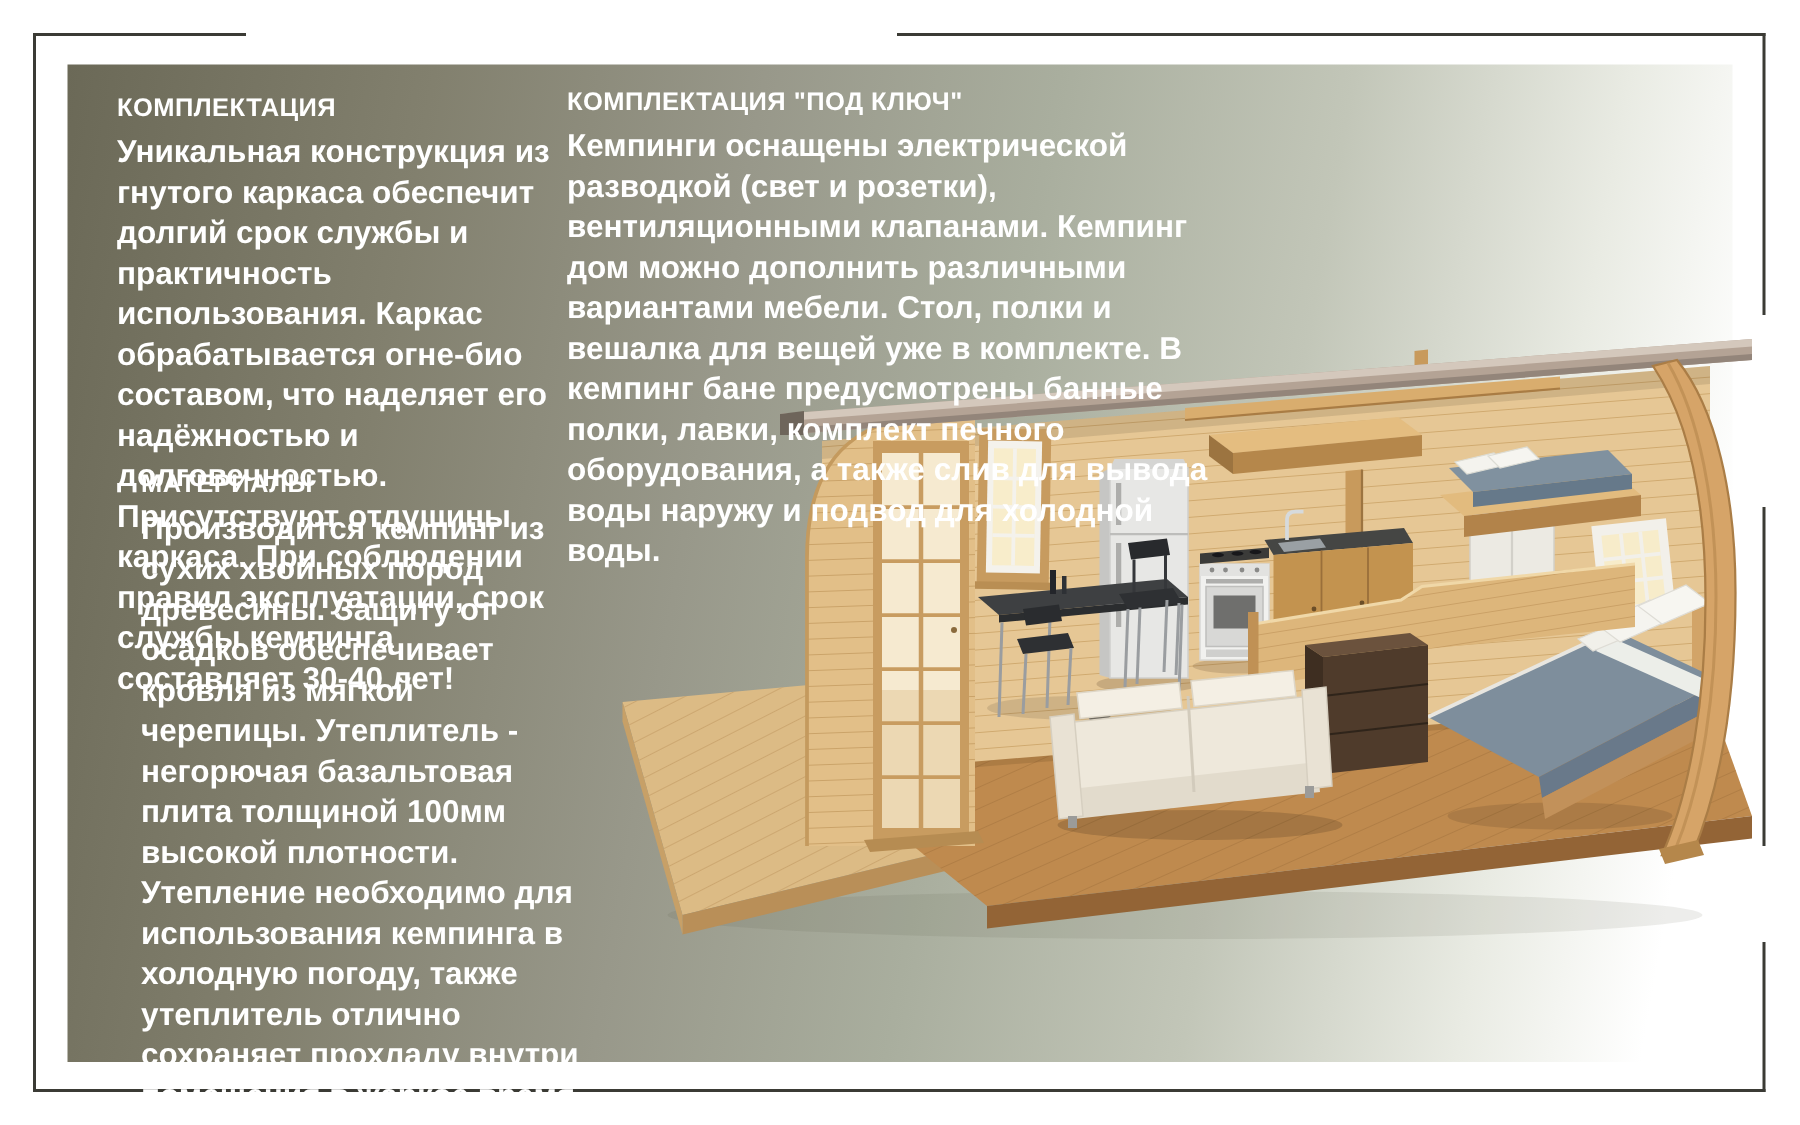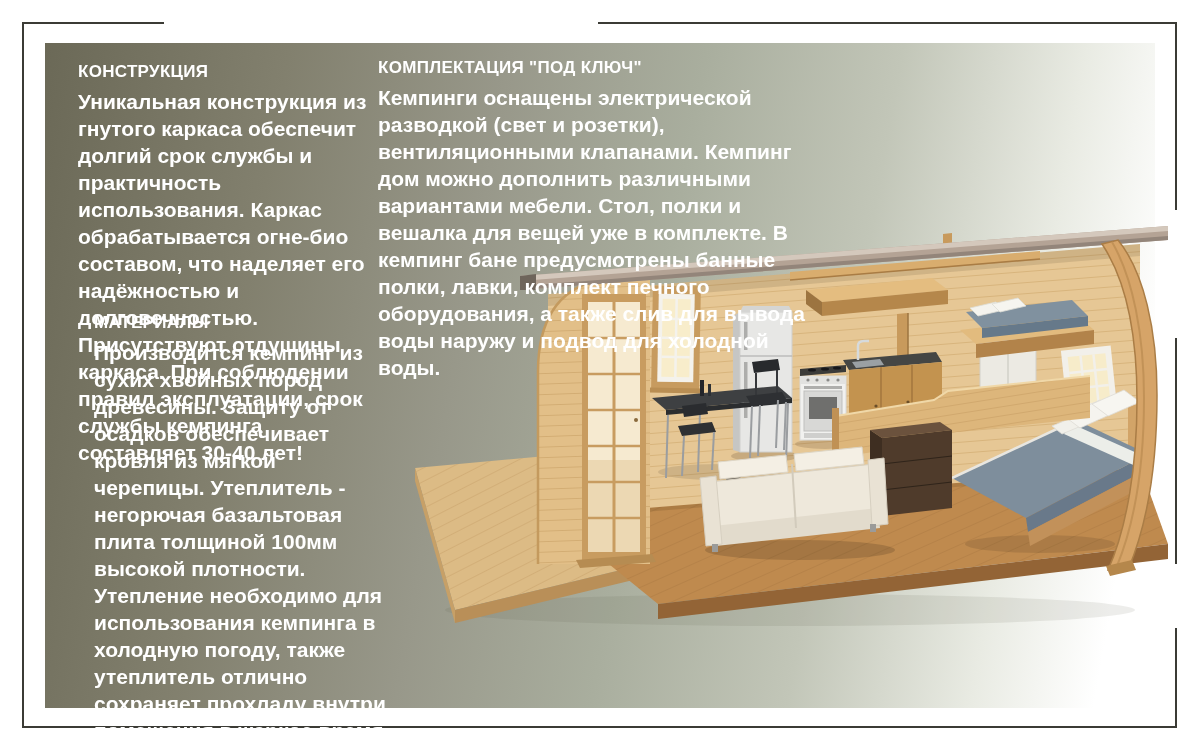--- a/index.html
+++ b/index.html
@@ -264,21 +264,21 @@
     </g>
 
     <g>
       <path d="M718,30 C744,62 757,120 757,185 C757,255 747,315 728,360 L708,360 C727,318 737,255 737,190 C737,125 726,70 702,34 Z" fill="#d6a468" stroke="#aa7d46" stroke-width="1.5"></path>
       <path d="M712,32 C733,68 744,125 744,188 C744,252 735,312 717,356" stroke="#c29257" stroke-width="2" fill="none"></path>
       <polygon points="706,356 732,350 736,360 710,366" fill="#b5874b"></polygon>
     </g>
   </svg>
 
   <div class="textblock" style="left:78px;top:62px;width:292px;">
-    <h2>КОНСТРУКЦИЯ</h2>
+    <h2>КОМПЛЕКТАЦИЯ</h2>
     <p>Уникальная конструкция из гнутого каркаса обеспечит долгий срок службы и практичность использования. Каркас обрабатывается огне-био составом, что наделяет его надёжностью и долговечностью. Присутствуют отдушины каркаса. При соблюдении правил эксплуатации, срок службы кемпинга составляет 30-40 лет!</p>
   </div>
 
   <div class="textblock" style="left:94px;top:313px;width:292px;">
     <h2>МАТЕРИАЛЫ</h2>
     <p>Производится кемпинг из сухих хвойных пород древесины. Защиту от осадков обеспечивает кровля из мягкой черепицы.  Утеплитель - негорючая базальтовая плита толщиной 100мм высокой плотности. Утепление необходимо для использования кемпинга в холодную погоду, также утеплитель отлично сохраняет прохладу внутри помещения в жаркое время года. Обязательное присутствие мембран (гидро-ветрозащиты и пароизоляции) с вентиляционными зазорами. Окна и двери изготовлены из пвх профиля с двойным остеклением. Снаружи и внутри кемпинга древесина обработана экологичными  защитными материалами.</p>
   </div>
 
   <div class="textblock" style="left:378px;top:58px;width:432px;">
     <h2>КОМПЛЕКТАЦИЯ "ПОД КЛЮЧ"</h2>

